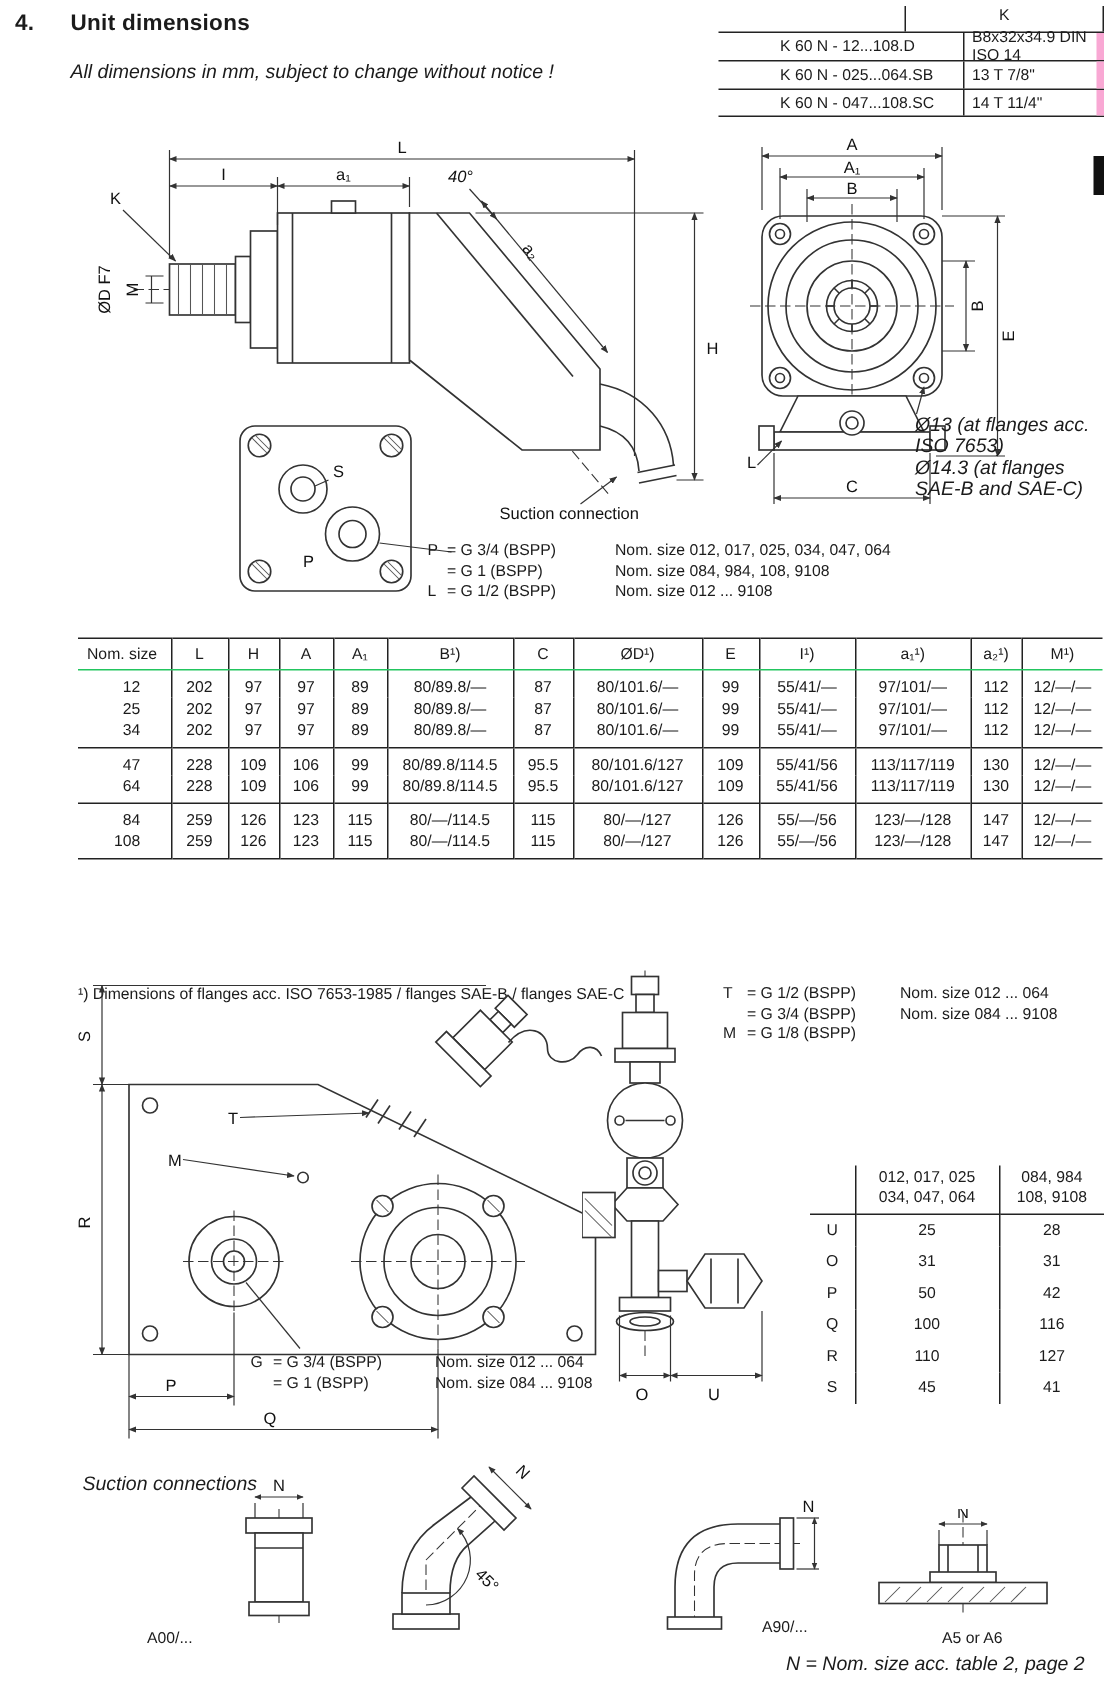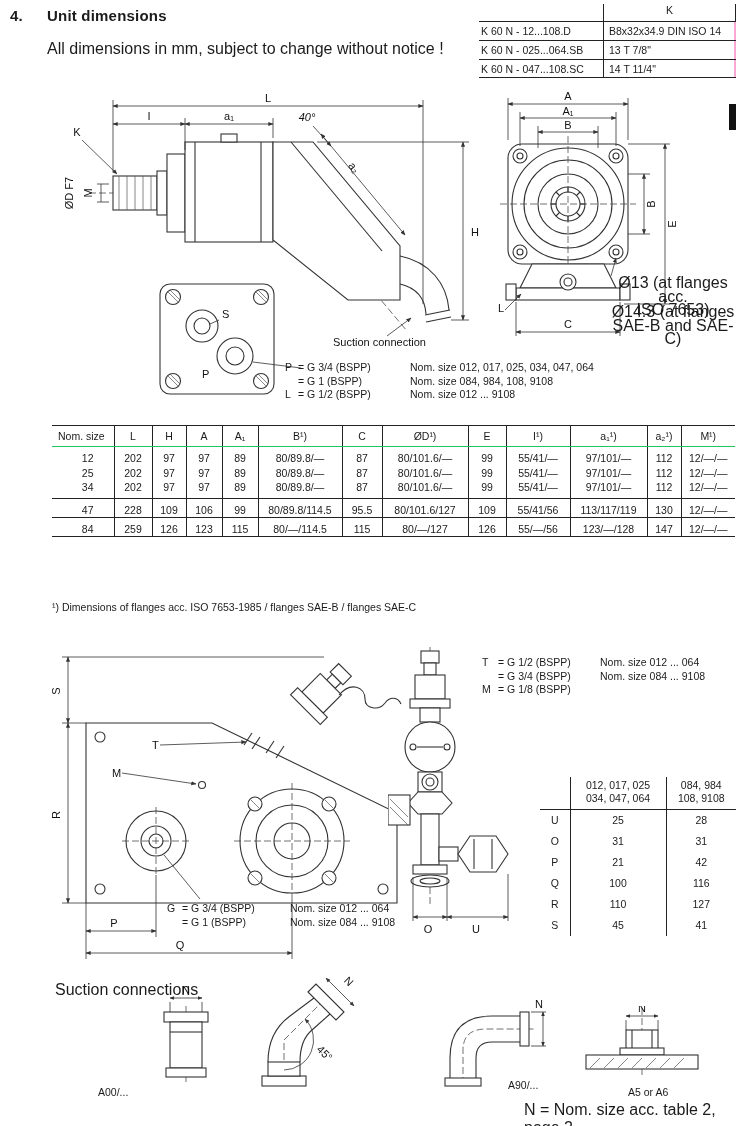--- a/index.html
+++ b/index.html
@@ -1,46 +1,46 @@
 <!DOCTYPE html>
 <html><head>
 <meta charset="utf-8">
 <style>
   * { margin:0; padding:0; box-sizing:border-box; }
   html,body { width:736px; height:1126px; background:#ffffff; overflow:hidden; }
   body { position:relative; font-family:"Liberation Sans","DejaVu Sans",sans-serif; color:#1b1b1b; font-size:11px; }
   .abs { position:absolute; }
   .h1 { font-size:15px; font-weight:bold; letter-spacing:.2px; }
-  .small { font-size:16px; }
-  .pre-line { white-space:pre-line;text-align:center; }
+  .small { font-size:13px;font-style:italic; }
+  .pre-line { white-space:pre-line; }
 
   
   .spline { position:absolute; left:479px; top:4px; width:257px; font-size:10.5px; }
   .sp-head { display:flex; height:17px; }
   .sp-head-left { width:124px; }
   .sp-head-right { flex:1; text-align:center; border-left:1px solid #222; border-right:1px solid #222; }
   .st-row { display:flex; border-top:1px solid #222; height:19px; }
   .st-row:last-child { border-bottom:1px solid #222; }
-  .st-model { width:124px; padding-left:2px; display:flex; align-items:center; }
-  .st-key { flex:1; border-left:1px solid #222; border-right:2px solid #f9a8d4; padding-left:5px; display:flex; align-items:center; }
+  .st-model { width:124px; padding-left:2px; display:flex; align-items:center;margin-left:39px; }
+  .st-key { flex:1; border-left:1px solid #222; border-right:5px solid #f9a8d4; padding-left:5px; display:flex; align-items:center; }
 
   .edge-tab { position:absolute; right:0; top:104px; width:7px; height:26px; background:#111; }
 
   
   .main-table { position:absolute; left:52px; top:425px; }
   table.dims { border-collapse:collapse; border-top:1.2px solid #222; border-bottom:1.2px solid #222; table-layout:fixed; width:683px; }
   table.dims th, table.dims td { font-size:10.5px; font-weight:normal; padding:1px 2px; text-align:center; border-right:1px solid #222; height:15px; overflow:hidden; }
   table.dims th:last-child, table.dims td:last-child { border-right:none; }
   table.dims thead th { border-bottom:1px solid #22c55e; height:21px; vertical-align:middle; }
   table.dims th.col-nom { text-align:left; padding-left:6px; }
   table.dims td.col-nom { text-align:right; padding-right:20px; }
   table.dims tr.new-group td { border-top:1px solid #222; }
   table.dims tr.first-of-group td { padding-top:5px; }
   table.dims tr.last-of-group td { padding-bottom:5px; }
-  .footnote { position:absolute; left:52px; top:601px; font-size:10.5px; }
+  .footnote { position:absolute; left:52px; top:657px; font-size:10.5px; }
 
   
   .size-table { position:absolute; left:540px; top:777px; }
   table.sizes { border-collapse:collapse; }
   table.sizes th { font-weight:normal; font-size:10.5px; border-bottom:1px solid #222; padding:2px 6px 4px 6px; text-align:center; line-height:13px; white-space:pre-line; vertical-align:top; }
   table.sizes td { font-size:10.5px; text-align:center; height:21px; }
   table.sizes th:nth-child(1), table.sizes td:nth-child(1),
   table.sizes th:nth-child(2), table.sizes td:nth-child(2) { border-right:1px solid #222; }
 
   
@@ -357,22 +357,52 @@
             <td>99</td>
             <td>80/89.8/114.5</td>
             <td>95.5</td>
             <td>80/101.6/127</td>
             <td>109</td>
             <td>55/41/56</td>
             <td>113/117/119</td>
             <td>130</td>
             <td>12/—/—</td>
           </tr>
+          <tr class="last-of-group">
+            <td class="col-nom">64</td>
+            <td>228</td>
+            <td>109</td>
+            <td>106</td>
+            <td>99</td>
+            <td>80/89.8/114.5</td>
+            <td>95.5</td>
+            <td>80/101.6/127</td>
+            <td>109</td>
+            <td>55/41/56</td>
+            <td>113/117/119</td>
+            <td>130</td>
+            <td>12/—/—</td>
+          </tr>
           <tr class="first-of-group new-group">
             <td class="col-nom">84</td>
+            <td>259</td>
+            <td>126</td>
+            <td>123</td>
+            <td>115</td>
+            <td>80/—/114.5</td>
+            <td>115</td>
+            <td>80/—/127</td>
+            <td>126</td>
+            <td>55/—/56</td>
+            <td>123/—/128</td>
+            <td>147</td>
+            <td>12/—/—</td>
+          </tr>
+          <tr class="last-of-group">
+            <td class="col-nom">108</td>
             <td>259</td>
             <td>126</td>
             <td>123</td>
             <td>115</td>
             <td>80/—/114.5</td>
             <td>115</td>
             <td>80/—/127</td>
             <td>126</td>
             <td>55/—/56</td>
             <td>123/—/128</td>
@@ -533,21 +563,21 @@
             <td>25</td>
             <td>28</td>
           </tr>
           <tr>
             <td>O</td>
             <td>31</td>
             <td>31</td>
           </tr>
           <tr>
             <td>P</td>
-            <td>21</td>
+            <td>50</td>
             <td>42</td>
           </tr>
           <tr>
             <td>Q</td>
             <td>100</td>
             <td>116</td>
           </tr>
           <tr>
             <td>R</td>
             <td>110</td>

